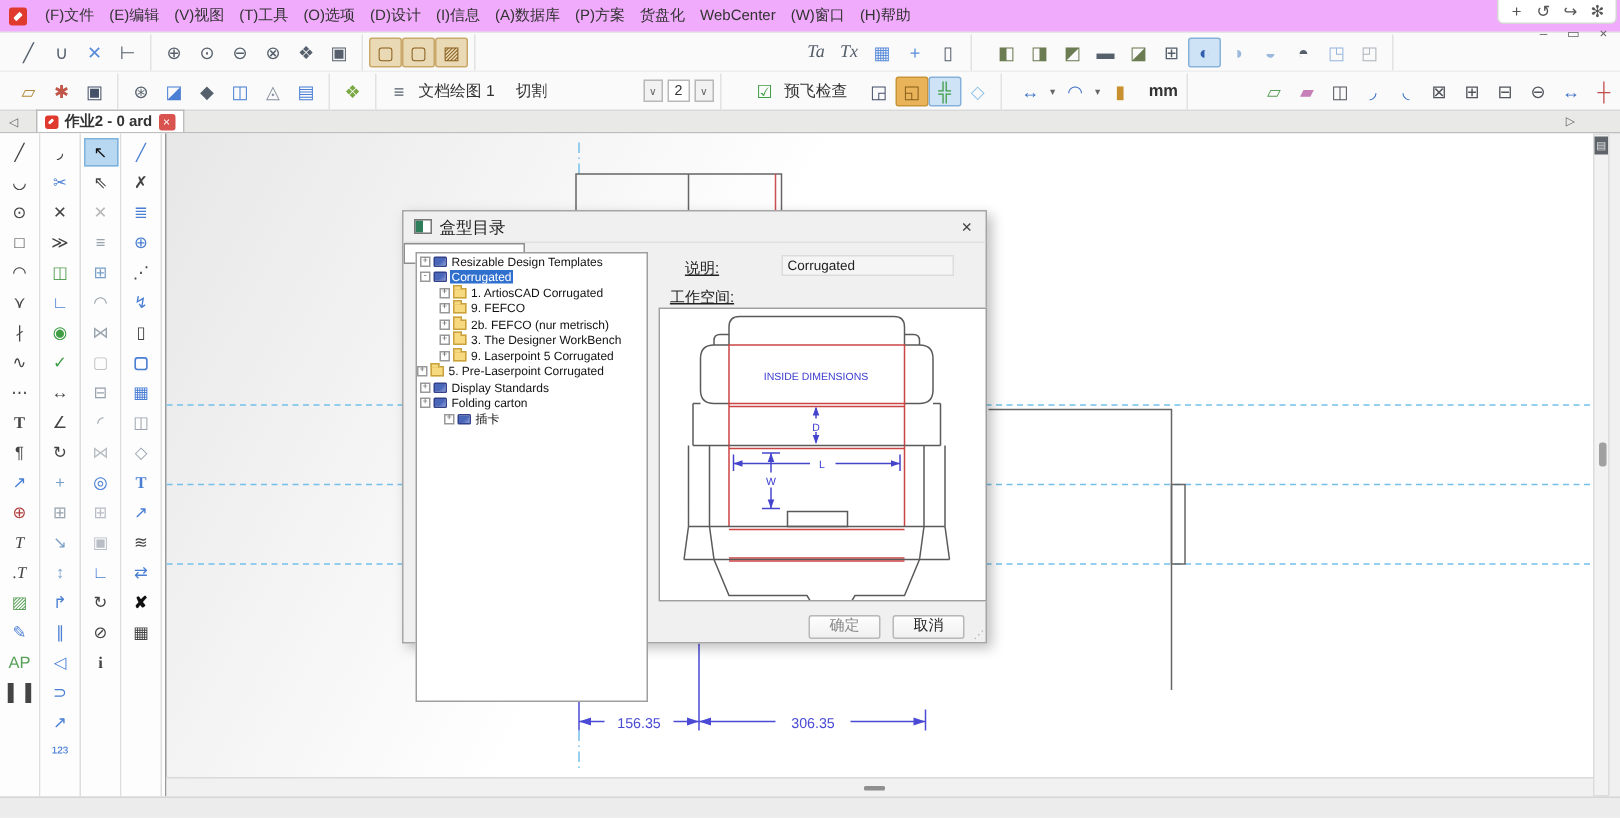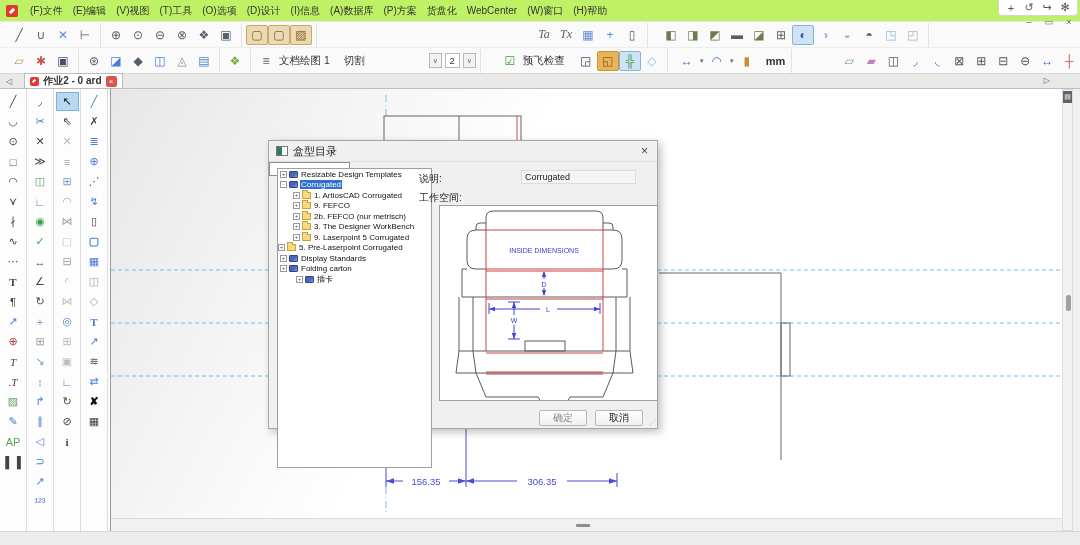--- a/index.html
+++ b/index.html
@@ -1,20 +1,20 @@
 <!DOCTYPE html>
 <html><head>
 <meta charset="utf-8">
 <style>
   *{box-sizing:border-box;margin:0;padding:0;}
   html,body{width:1080px;height:545px;}
   body{position:relative;font-family:"Liberation Sans",sans-serif;background:#f0f0f0;overflow:hidden;font-size:11px;color:#222;}
 
   
-  #menubar{position:absolute;left:0;top:0;width:1080px;height:22px;background:#bef264;border-bottom:1px solid #e6e6e6;display:flex;align-items:center;}
+  #menubar{position:absolute;left:0;top:0;width:1080px;height:22px;background:#f0abfc;border-bottom:1px solid #e6e6e6;display:flex;align-items:center;}
   .app-icon{width:12px;height:12px;border-radius:2px;margin:0 7px 0 6px;background:#e0392e;position:relative;flex:none;}
   .app-icon::after{content:"";position:absolute;left:3px;top:3px;width:6px;height:6px;border-radius:1px;background:#fff;transform:rotate(45deg) scaleX(.5);}
   .menu-item{padding:0 5px;font-size:10px;color:#333;line-height:22px;cursor:default;}
   #quick-toolbar{position:absolute;right:2px;top:-2px;height:18px;background:#fff;border:1px solid #d5d5d5;border-radius:0 0 4px 4px;display:flex;align-items:center;padding:1px 4px 0 4px;gap:2px;}
   .q-icon{width:16px;height:14px;display:flex;align-items:center;justify-content:center;font-size:11px;color:#555;}
   #win-controls{position:absolute;right:6px;top:17px;display:flex;gap:10px;z-index:5;}
   .wc{font-size:9px;color:#666;width:10px;text-align:center;}
 
   
   .toolbar{position:absolute;left:0;width:1080px;height:26px;background:#fafafa;display:flex;align-items:center;padding-left:4px;}
@@ -70,21 +70,21 @@
   .dlg-close{margin-left:auto;font-size:12px;color:#444;padding:0 2px;}
   #tree{position:absolute;left:8px;top:27px;width:155px;height:300px;background:#fff;border:1px solid #9f9f9f;overflow:hidden;font-size:8px;}
   .tree-row{display:flex;align-items:center;height:10.5px;white-space:nowrap;}
   .tree-exp{width:7px;height:7px;border:1px solid #999;background:#fff;font-size:6px;line-height:5px;text-align:center;color:#555;margin-right:2px;flex:none;}
   .tree-ic{width:9px;height:7px;margin-right:2px;flex:none;position:relative;}
   .ic-book{background:linear-gradient(135deg,#4a66b8 55%,#8aa0e0);border:1px solid #33408a;border-radius:1px;}
   .ic-folder{background:#f7d980;border:1px solid #c9a23f;}
   .ic-folder::before{content:"";position:absolute;top:-3px;left:-1px;width:4px;height:2px;background:#f7d980;border:1px solid #c9a23f;border-bottom:none;}
   .tree-label{color:#111;padding:0 1px;}
   .tree-label.sel{background:#2f6fce;color:#fff;}
-  .dlg-label{position:absolute;left:150px;width:98px;text-align:left;font-size:10px;color:#222;}
+  .dlg-label{position:absolute;left:150px;width:98px;text-align:center;font-size:10px;color:#222;text-decoration:underline;}
   .dlg-field{position:absolute;height:14px;font-size:9px;line-height:13px;padding-left:3px;color:#222;}
   #desc-field{left:252px;top:29px;width:115px;background:#f5f5f5;border:1px solid #dcdcdc;}
   #ws-input{left:252px;top:48px;width:81px;background:#fff;border:1px solid #8f8f8f;font-size:9px;height:14px;padding-left:3px;font-family:"Liberation Sans",sans-serif;}
   #preview{position:absolute;left:170px;top:64px;width:219px;height:196px;background:#fff;border:1px solid #9f9f9f;}
   .dlg-btn{position:absolute;top:269px;width:48px;height:16px;background:linear-gradient(#fefefe,#f0f0f0);border:1px solid #b8b8b8;border-radius:2px;font-size:10px;text-align:center;line-height:14px;}
   #btn-ok{left:270px;color:#888;}
   #btn-cancel{left:326px;color:#222;}
   .dlg-grip{position:absolute;right:1px;bottom:1px;font-size:7px;color:#aaa;}
 
   

